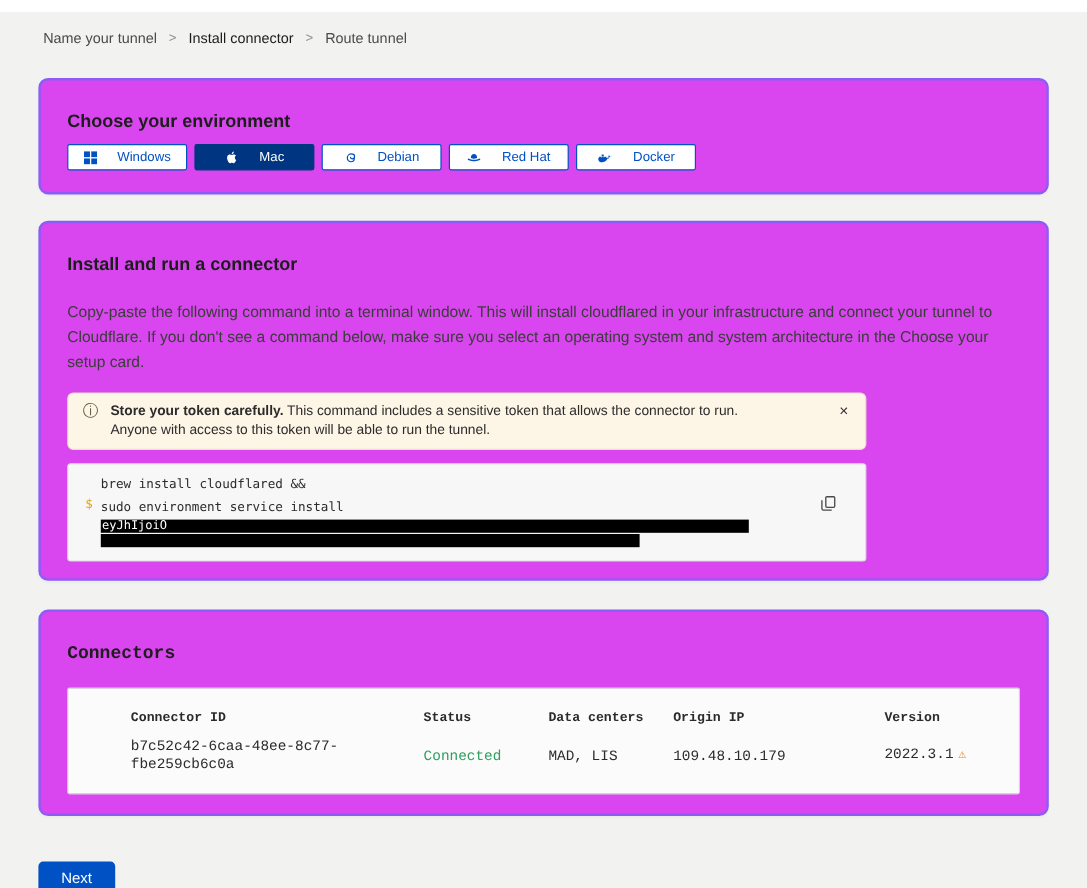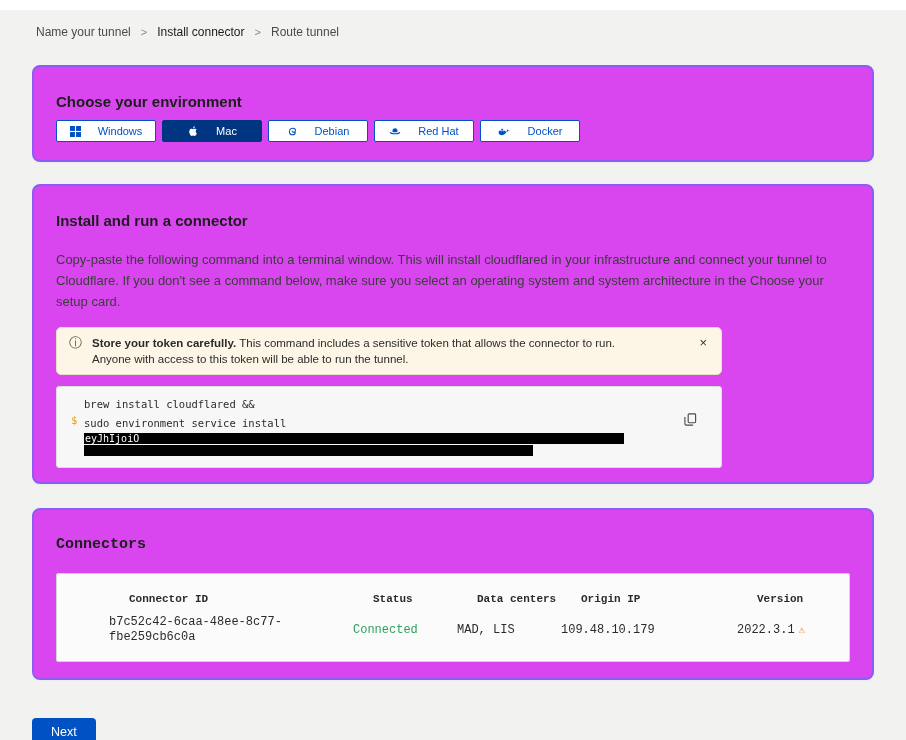--- a/index.html
+++ b/index.html
@@ -156,21 +156,21 @@
     margin-top: 20px;
     border: 1px solid #d4d4d4;
     border-radius: 2px;
     background: #fbfbfb;
     padding: 18px 16px 16px 52px;
     display: grid;
     grid-template-columns: 244px 104px 104px 176px 1fr;
     row-gap: 9px;
     align-items: center;
   }
-  .th { font-size: 11px; font-weight: bold; color: #2b2b2b; line-height: 14px; margin-left: 20px; }
+  .th { font-size: 11px; font-weight: bold; color: #2b2b2b; line-height: 14px; }
   .td { font-size: 12px; color: #2b2b2b; line-height: 15px; }
   .td.status { color: #2f9e5f; }
   .version-warning { color: #f6821f; font-size: 11px; margin-left: 4px; }
 
   
   .next-btn {
     margin: 38px 0 0 32px;
     background: #0051c3;
     color: #ffffff;
     border: none;

